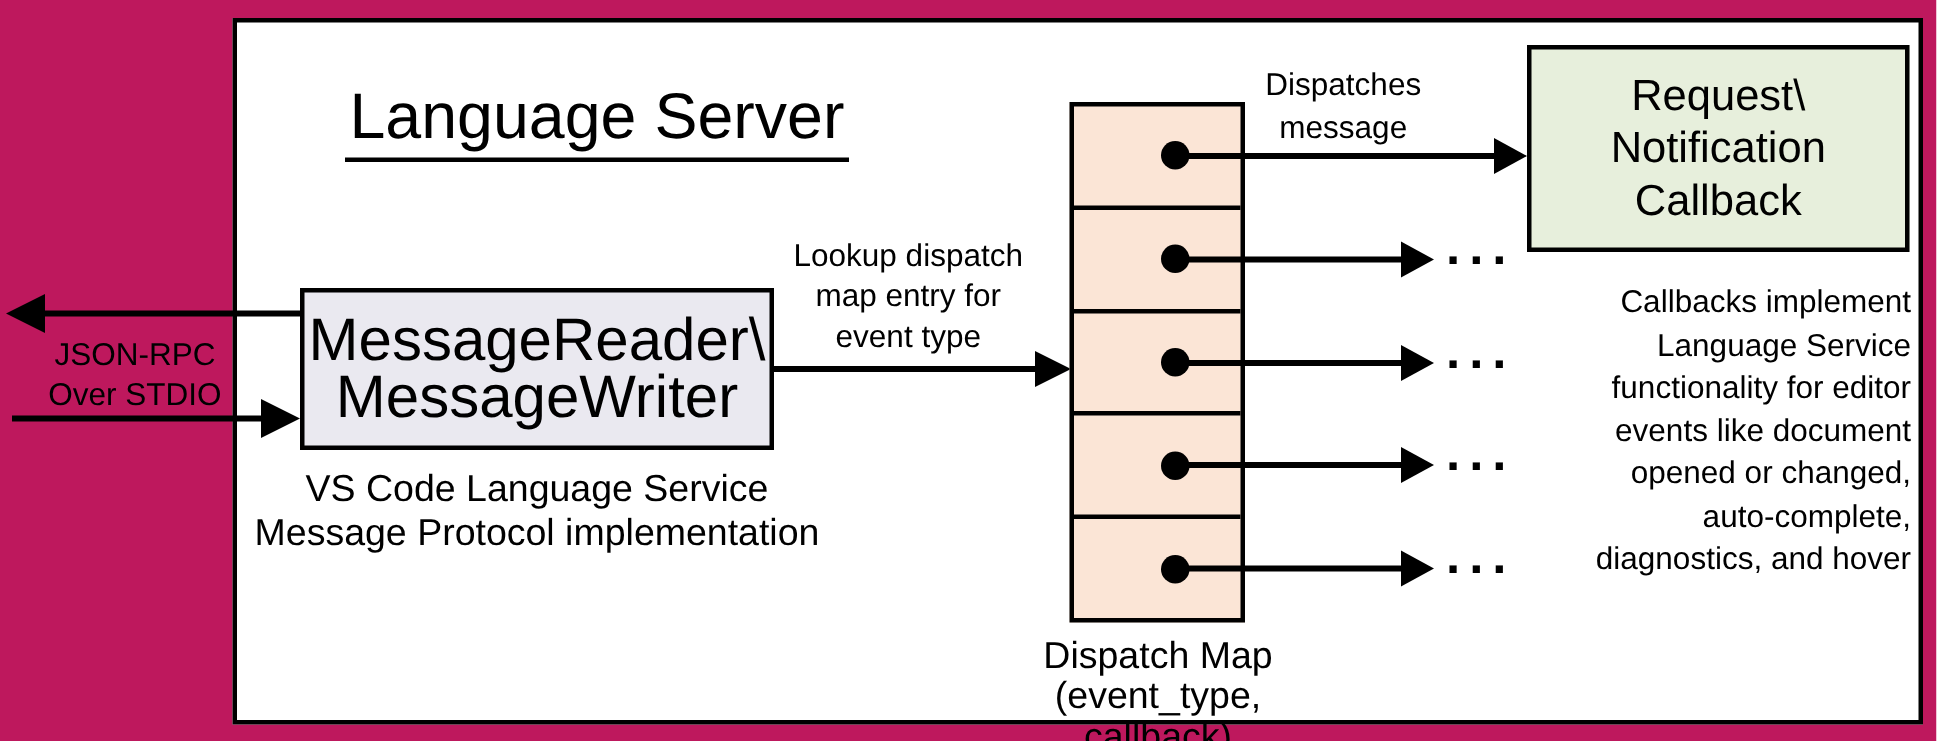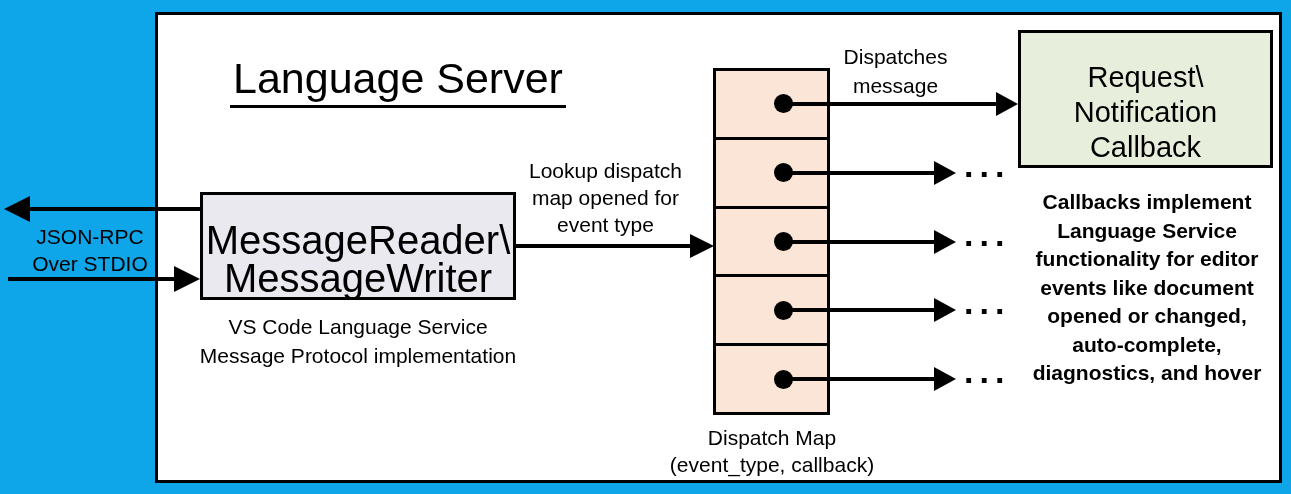--- a/index.html
+++ b/index.html
@@ -1,19 +1,19 @@
 <!DOCTYPE html>
 <html><head>
 <meta charset="utf-8">
 <style>
   html,body { margin:0; padding:0; background:#fff; }
   .canvas {
     position:relative;
     width:1291px; height:494px;
-    background:#0ea5e9;
+    background:#be185d;
     font-family:"Liberation Sans", sans-serif;
     color:#000;
     overflow:hidden;
   }
   .outer-box {
     position:absolute;
     left:155px; top:12px; width:1127px; height:471px;
     border:3px solid #000;
     box-sizing:border-box;
     background:#fff;
@@ -24,45 +24,44 @@
     font-size:43px;
     line-height:1.1;
     border-bottom:3px solid #000;
     padding:0 3px 3px 3px;
     white-space:pre;
   }
   .node {
     position:absolute;
     border:3px solid #000;
     box-sizing:border-box;
-    display:flex; align-items:flex-end; justify-content:center;
+    display:flex; align-items:center; justify-content:center;
     text-align:center;
     white-space:pre-line;
   }
   .msg-box { left:200px; top:192px; width:316px; height:108px; font-size:40px; line-height:38px; }
   .cb-box  { left:1018px; top:30px; width:255px; height:138px; font-size:29px; line-height:35px; }
   .caption {
     position:absolute;
     text-align:center;
-    font-size:21px; line-height:29px;
+    font-size:25px; line-height:29px;
     white-space:pre-line;
   }
   .italic-label {
     position:absolute;
     text-align:center;
     font-size:21px; line-height:27px;
     white-space:pre-line;
   }
   .note {
     position:absolute;
     left:1020px; top:188px; width:254px;
-    text-align:center;
+    text-align:right;
     font-size:21px; line-height:28.5px;
     white-space:pre-line;
-    font-weight:bold;
   }
   .dmap {
     position:absolute;
     left:713px; top:68px; width:117px; height:347px;
     border:3px solid #000;
     box-sizing:border-box;
     display:flex; flex-direction:column;
   }
   .dmap-cell { flex:1; position:relative; }
   .dmap-cell:not(:last-child) { border-bottom:3px solid #000; }
@@ -131,21 +130,21 @@
 
   <div class="caption" style="left:158px; top:312px; width:400px;">VS Code Language Service
 Message Protocol implementation</div>
 
   <div>
     <div class="shaft" style="left:516px; top:244px; width:176px;"></div>
     <div class="head-r" style="left:690px; top:234px; border-top-width:12px; border-bottom-width:12px; border-left-width:24px;"></div>
   </div>
 
   <div class="italic-label" style="left:518px; top:157px; width:175px;">Lookup dispatch
-map opened for
+map entry for
 event type</div>
 
   <div class="dmap" style="background-color: rgb(251, 229, 214);">
     <div class="dmap-cell">
         <span class="dot"></span>
       </div>
     <div class="dmap-cell">
         <span class="dot"></span>
       </div>
     <div class="dmap-cell">

